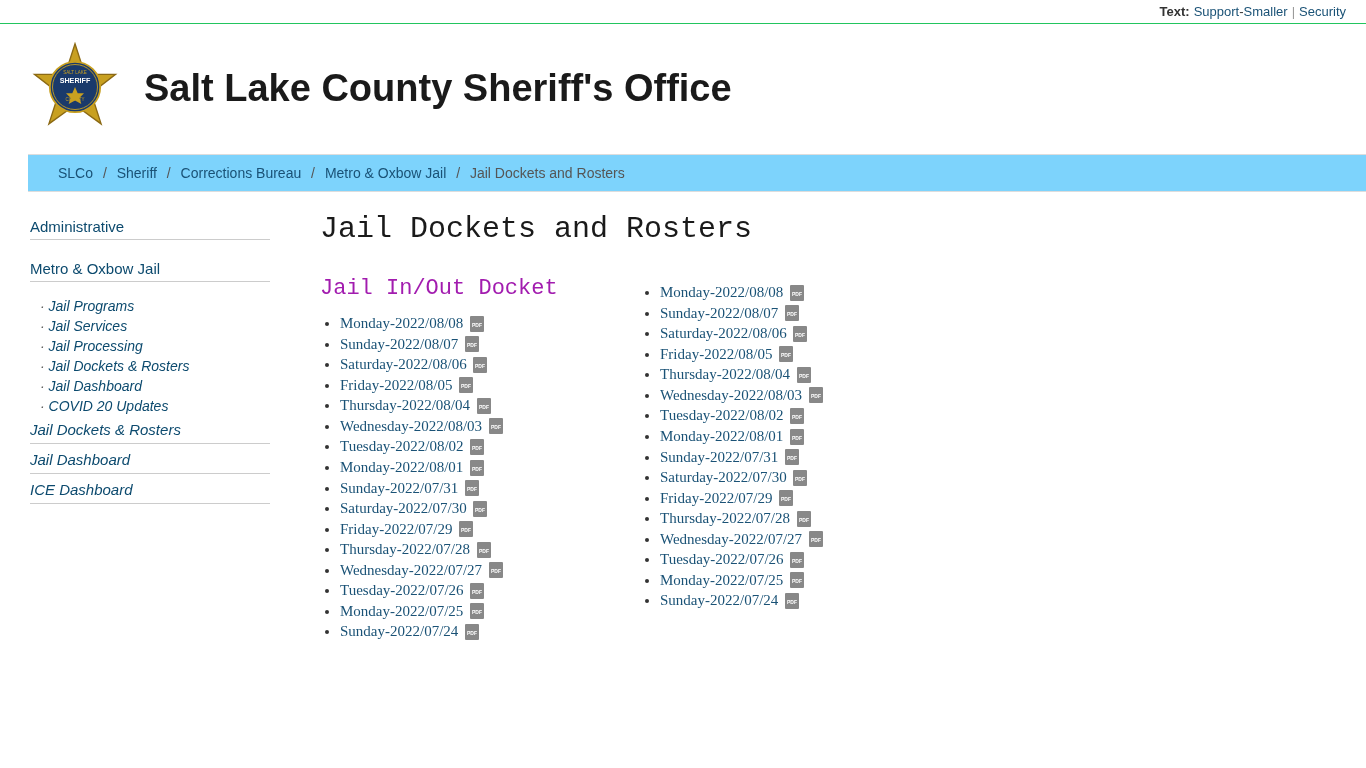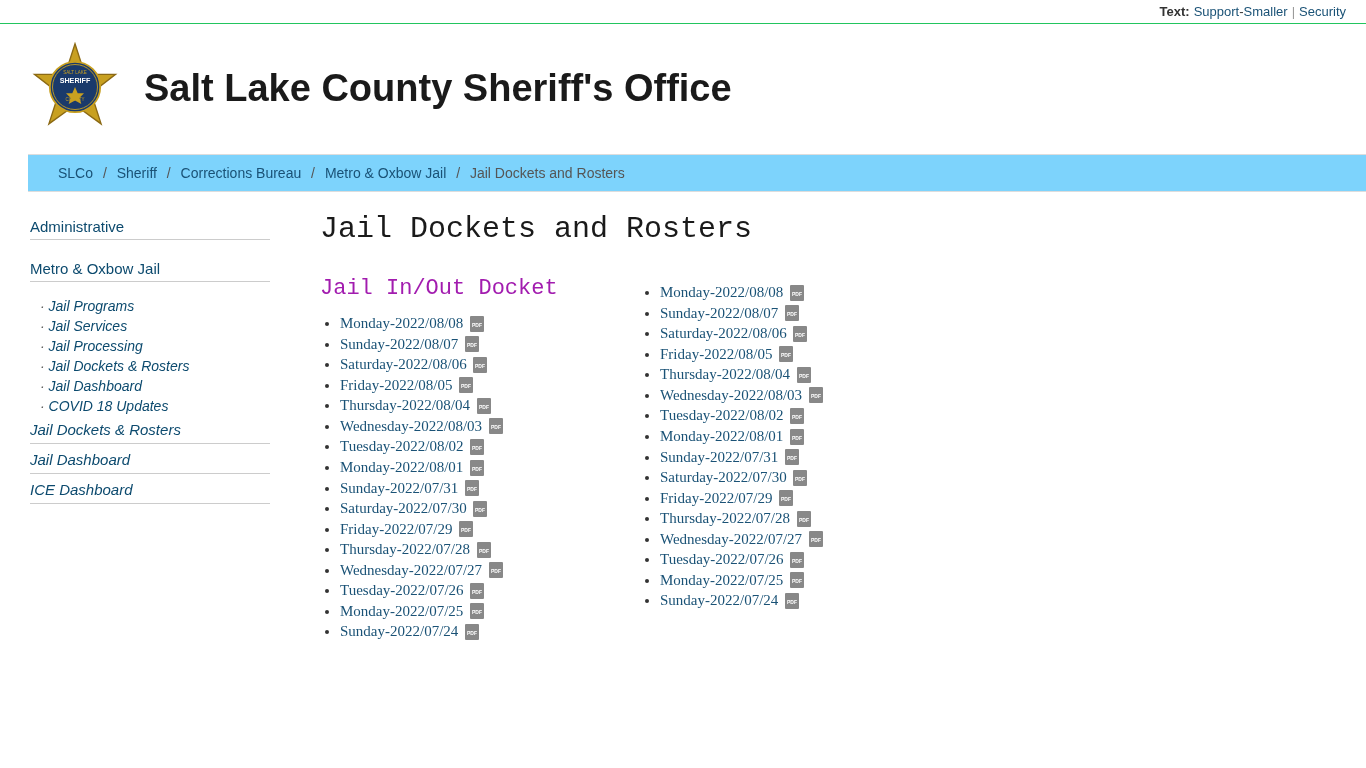--- a/index.html
+++ b/index.html
@@ -206,21 +206,21 @@
 
   <div class="sidebar">
     <div class="sidebar-section-title">Administrative</div>
     <div class="sidebar-section-title" style="cursor:pointer;">Metro &amp; Oxbow Jail</div>
 
     <a href="#" class="sidebar-link sub">Jail Programs</a>
     <a href="#" class="sidebar-link sub">Jail Services</a>
     <a href="#" class="sidebar-link sub">Jail Processing</a>
     <a href="#" class="sidebar-link sub">Jail Dockets &amp; Rosters</a>
     <a href="#" class="sidebar-link sub">Jail Dashboard</a>
-    <a href="#" class="sidebar-link sub">COVID 18 Updates</a>
+    <a href="#" class="sidebar-link sub">COVID 20 Updates</a>
 
 
     <a href="#" class="sidebar-link section-link">Jail Dockets &amp; Rosters</a>
     <a href="#" class="sidebar-link section-link">Jail Dashboard</a>
     <a href="#" class="sidebar-link section-link">ICE Dashboard</a>
   </div>
 
   <div class="content">
     <h1 class="page-title">Jail Dockets and Rosters</h1>
 

